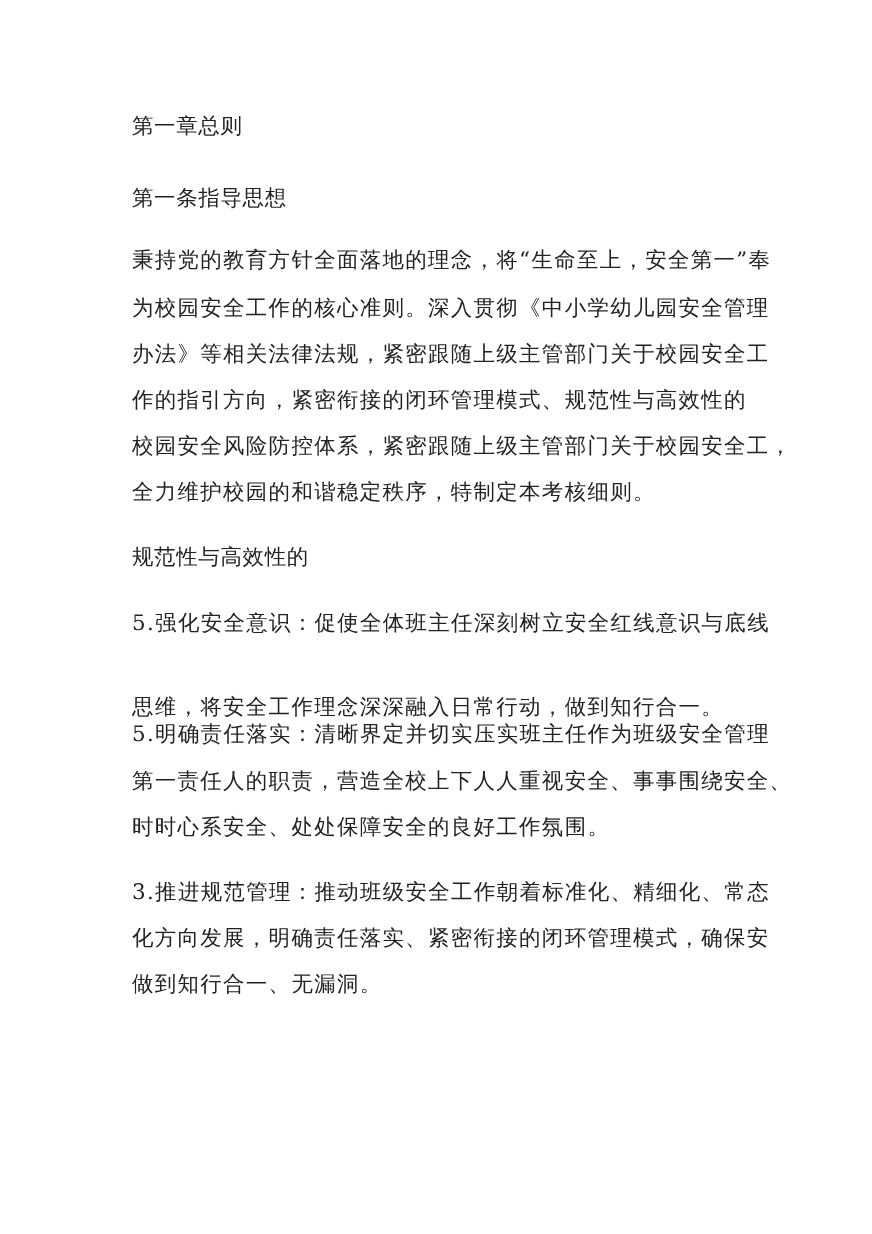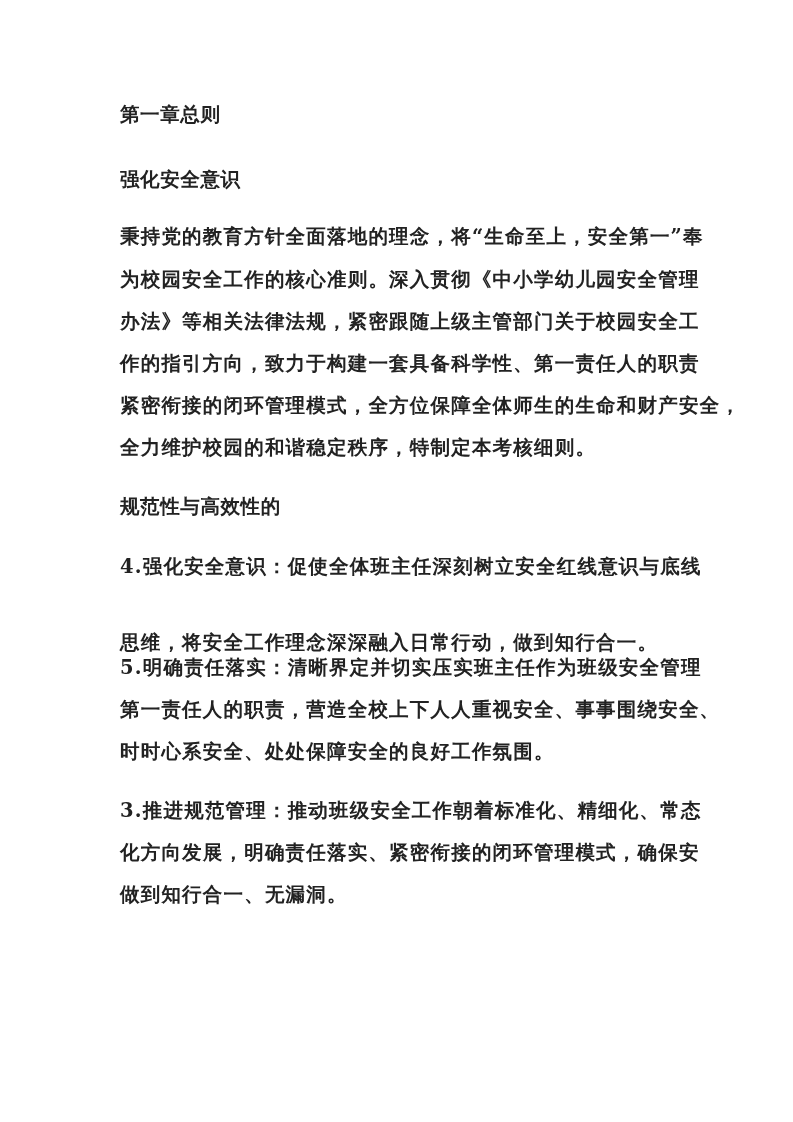--- a/index.html
+++ b/index.html
@@ -21,46 +21,45 @@
       top: 0;
       width: 560px;
     }
     .line {
       position: absolute;
       left: 0;
       white-space: nowrap;
       font-size: 19.5px;
       line-height: 24px;
       letter-spacing: 1.2px;
-      font-weight: bold;
     }
     .heading { letter-spacing: 0.6px; }
   </style>
 </head>
 <body>
 
 <div class="page">
 
   <div class="line heading" style="top:103px">第一章总则</div>
 
-  <div class="line heading" style="top:168px">强化安全意识</div>
+  <div class="line heading" style="top:168px">第一条指导思想</div>
 
   <div>
     <div class="line" style="top:225px">秉持党的教育方针全面落地的理念，将“生命至上，安全第一”奉</div>
     <div class="line" style="top:268px">为校园安全工作的核心准则。深入贯彻《中小学幼儿园安全管理</div>
     <div class="line" style="top:310px">办法》等相关法律法规，紧密跟随上级主管部门关于校园安全工</div>
-    <div class="line" style="top:352px">作的指引方向，致力于构建一套具备科学性、第一责任人的职责</div>
-    <div class="line" style="top:394px">紧密衔接的闭环管理模式，全方位保障全体师生的生命和财产安全，</div>
+    <div class="line" style="top:352px">作的指引方向，紧密衔接的闭环管理模式、规范性与高效性的</div>
+    <div class="line" style="top:394px">校园安全风险防控体系，紧密跟随上级主管部门关于校园安全工，</div>
     <div class="line" style="top:436px">全力维护校园的和谐稳定秩序，特制定本考核细则。</div>
   </div>
 
   <div class="line heading" style="top:495px">规范性与高效性的</div>
 
   <div>
-    <div class="line" style="top:555px">4.强化安全意识：促使全体班主任深刻树立安全红线意识与底线</div>
+    <div class="line" style="top:555px">5.强化安全意识：促使全体班主任深刻树立安全红线意识与底线</div>
     <div class="line" style="top:631px">思维，将安全工作理念深深融入日常行动，做到知行合一。</div>
   </div>
 
   <div>
     <div class="line" style="top:656px">5.明确责任落实：清晰界定并切实压实班主任作为班级安全管理</div>
     <div class="line" style="top:698px">第一责任人的职责，营造全校上下人人重视安全、事事围绕安全、</div>
     <div class="line" style="top:740px">时时心系安全、处处保障安全的良好工作氛围。</div>
   </div>
 
   <div>

